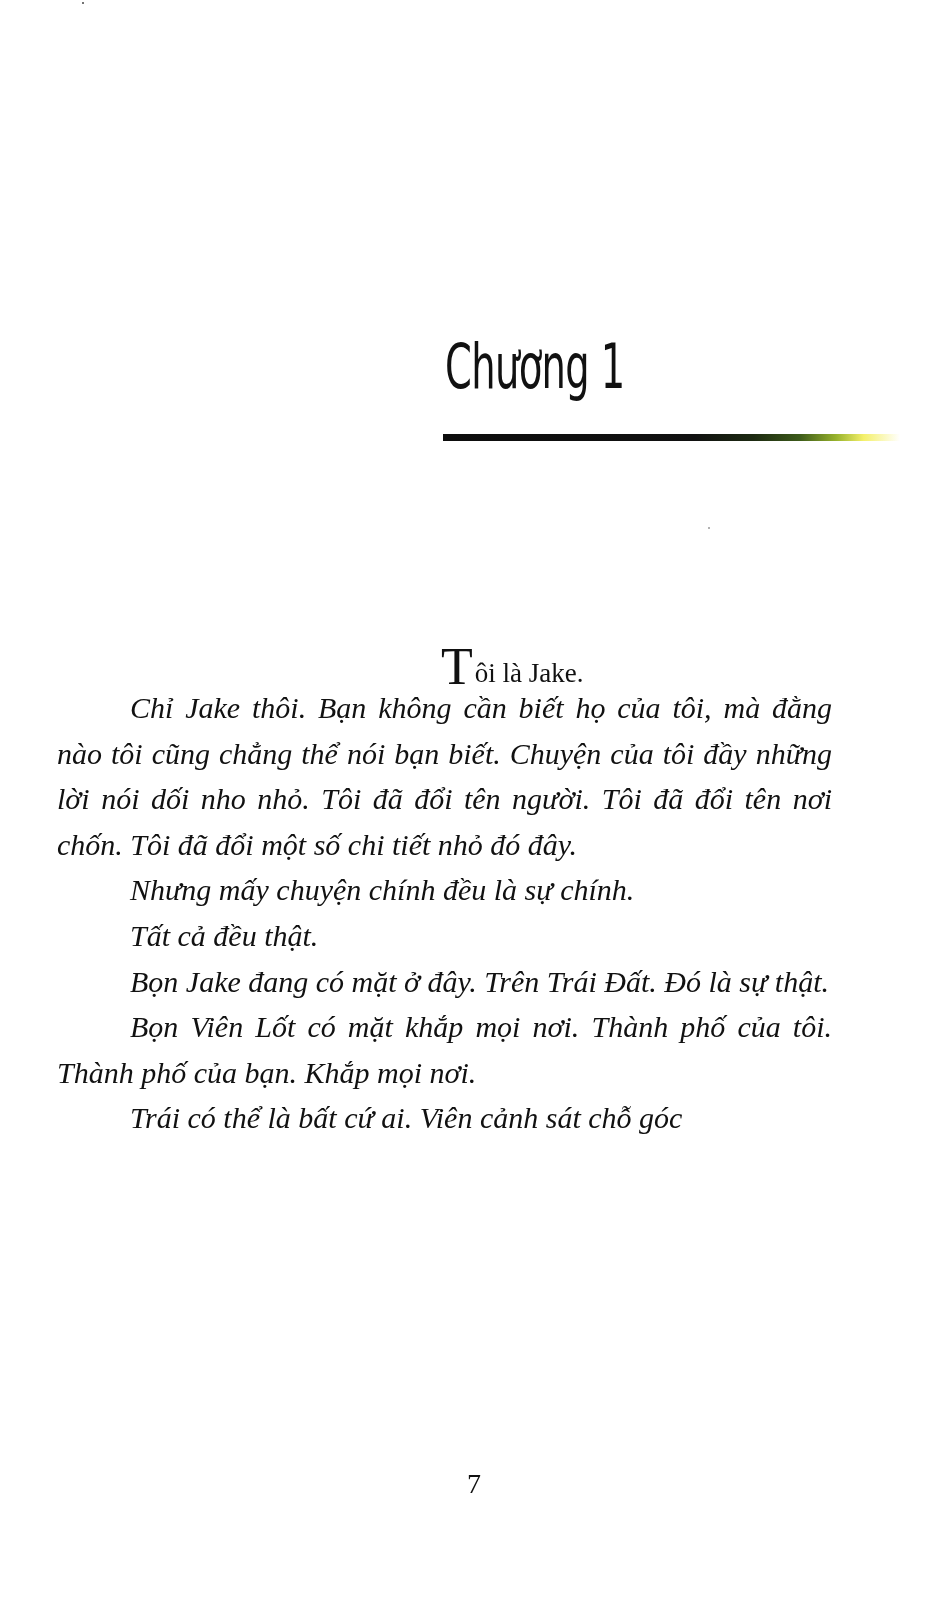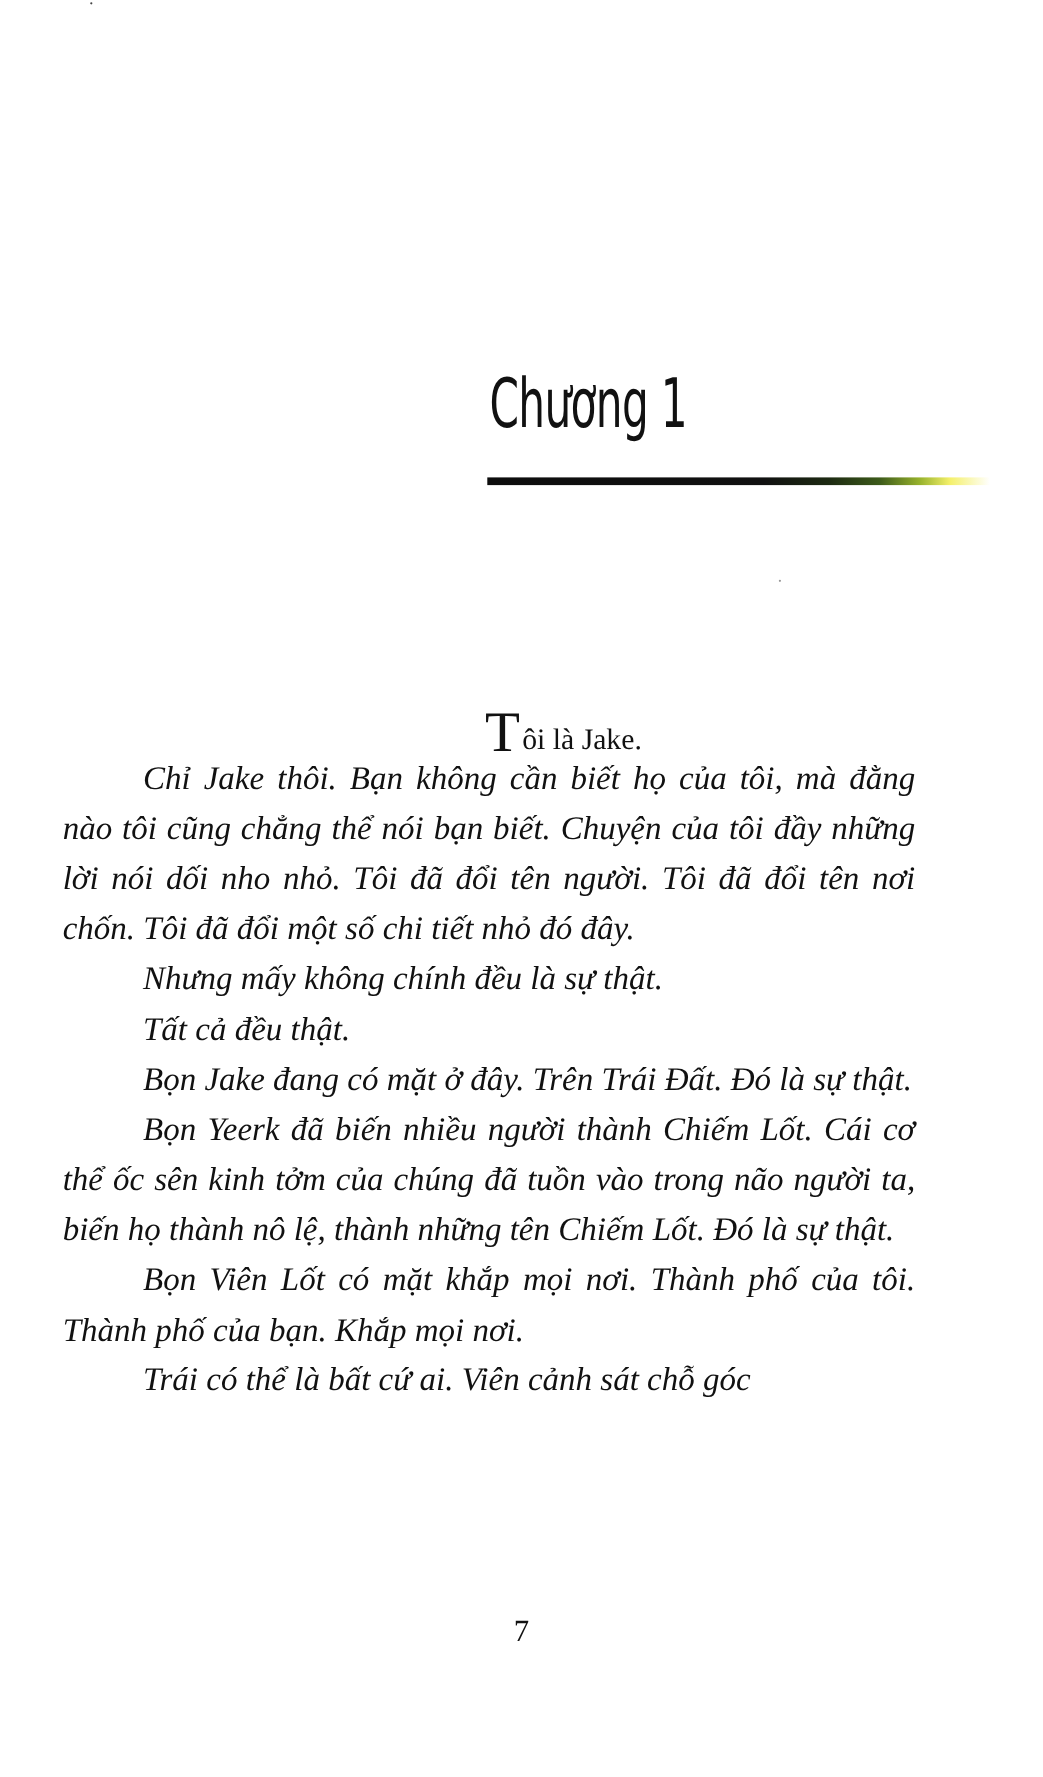--- a/index.html
+++ b/index.html
@@ -99,21 +99,20 @@
 <div class="speck" style="left:708px; top:527px; background:#999;"></div>
 
 <div class="chapter-title">Chương 1</div>
 <div class="chapter-rule"></div>
 
 <div class="text-block">
   <div class="opening">
     <span class="dropcap">T</span><span class="opening-rest">ôi là Jake.</span>
   </div>
   <p class="para">Chỉ Jake thôi. Bạn không cần biết họ của tôi, mà đằng nào tôi cũng chẳng thể nói bạn biết. Chuyện của tôi đầy những lời nói dối nho nhỏ. Tôi đã đổi tên người. Tôi đã đổi tên nơi chốn. Tôi đã đổi một số chi tiết nhỏ đó đây.</p>
-  <p class="para">Nhưng mấy không chính đều là sự thật.</p>
+  <p class="para">Nhưng mấy chuyện chính đều là sự chính.</p>
   <p class="para">Tất cả đều thật.</p>
   <p class="para">Bọn Jake đang có mặt ở đây. Trên Trái Đất. Đó là sự thật.</p>
-  <p class="para">Bọn Yeerk đã biến nhiều người thành Chiếm Lốt. Cái cơ thể ốc sên kinh tởm của chúng đã tuồn vào trong não người ta, biến họ thành nô lệ, thành những tên Chiếm Lốt. Đó là sự thật.</p>
   <p class="para">Bọn Viên Lốt có mặt khắp mọi nơi. Thành phố của tôi. Thành phố của bạn. Khắp mọi nơi.</p>
   <p class="para" style="text-align:left;">Trái có thể là bất cứ ai. Viên cảnh sát chỗ góc</p>
 </div>
 
 <div class="page-number">7</div>
 
 </body></html>

